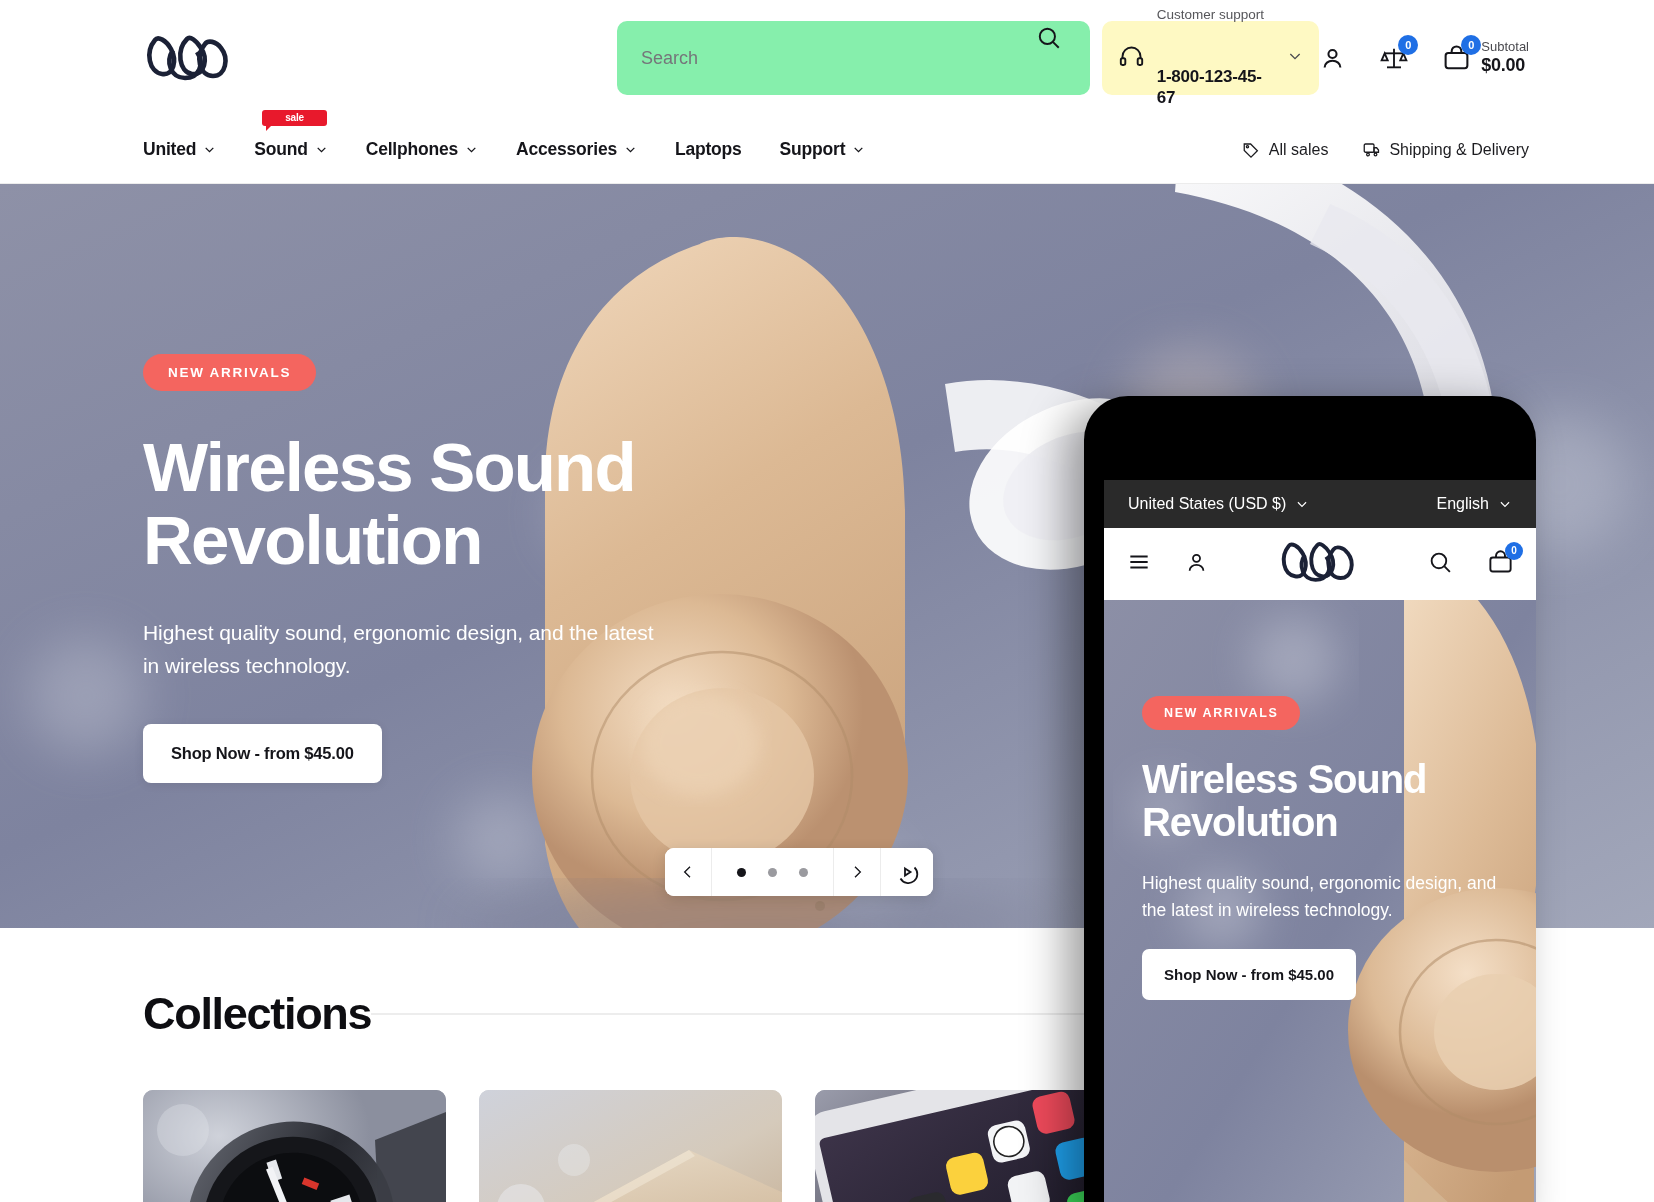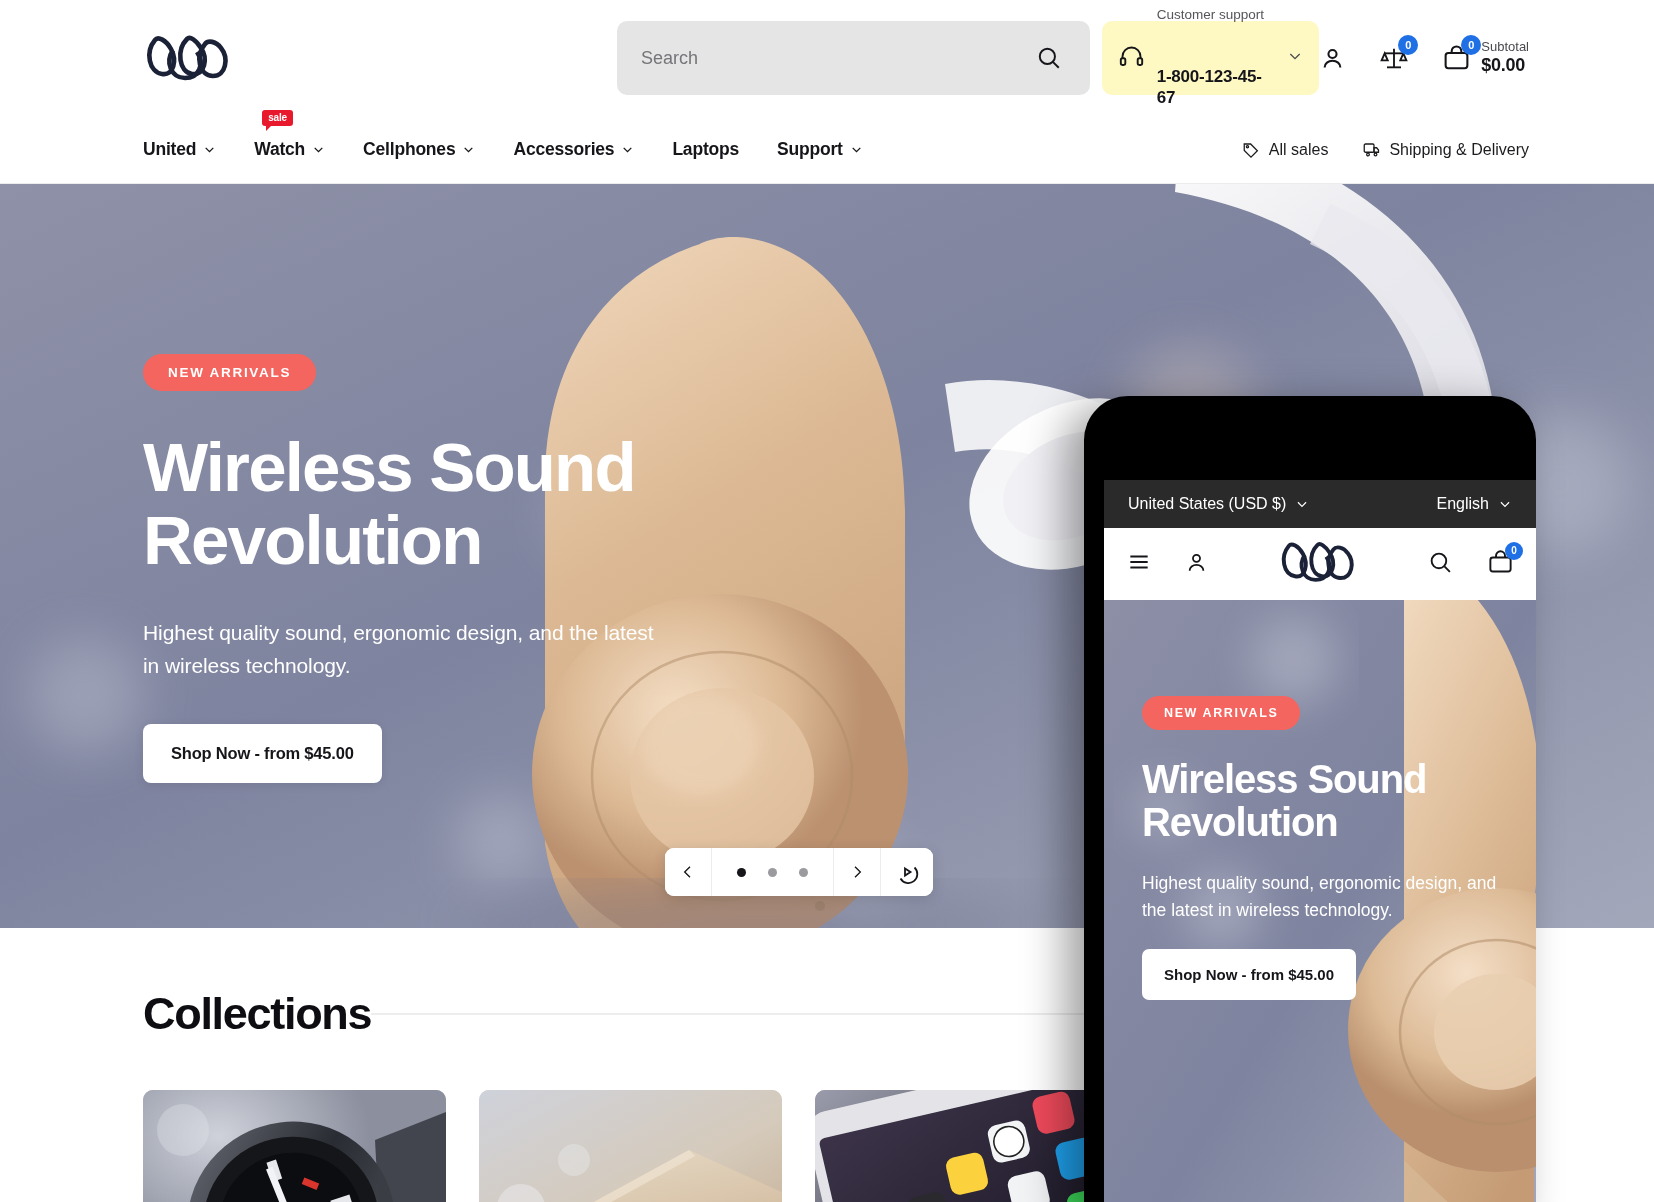--- a/index.html
+++ b/index.html
@@ -16,22 +16,22 @@
     position: relative; height: 116px; width: 100%;
     display: flex; align-items: center; padding: 0 125px 0 143px;
     background: #fff;
   }
   .logo { width: 94px; height: 56px; flex: 0 0 auto; }
   .logo svg { display:block; }
 
   .search-wrap {
     margin-left: 380px;
     width: 510px; height: 74px;
-    background: #e5e5e5; border-radius: 10px;
-    display: flex; align-items: center; padding: 0 24px;
+    background: #86efac; border-radius: 10px;
+    display: flex; padding: 0 24px;
     position: relative;
   }
   .search-input {
     border: none; outline: none; background: transparent;
     font-size: 18px; color: #6e6e73; width: 100%;
     font-family: "Liberation Sans", sans-serif;
   }
   .search-input::placeholder { color: #75757a; }
   .search-btn { flex:0 0 auto; display:flex; align-items:center; justify-content:center; width:34px;height:34px; cursor:pointer;}
 
@@ -67,21 +67,21 @@
   }
   .nav-list { display: flex; align-items: center; gap: 38px; }
   .nav-item {
     position: relative; display: flex; align-items: center; gap: 7px;
     font-size: 17.5px; font-weight: 700; color: #15151a; cursor: pointer;
     letter-spacing: -0.2px;
   }
   .sale-flag {
     position: absolute; top: -29px; left: 8px;
     background: #e8192c; color: #fff; font-size: 10px; font-weight: 700;
-    padding: 2px 6px 3px; border-radius: 3px; line-height: 1.1;
+    padding: 2px 23px 3px; border-radius: 3px; line-height: 1.1;
   }
   .sale-flag::after {
     content:""; position:absolute; left: 4px; bottom: -5px;
     border-left: 5px solid #e8192c; border-bottom: 5px solid transparent;
   }
   .nav-right { margin-left: auto; display: flex; align-items: center; gap: 34px; }
   .nav-link {
     display: flex; align-items: center; gap: 9px;
     font-size: 16px; color: #1c1c20; cursor: pointer;
   }
@@ -290,21 +290,21 @@
 
       <div class="nav-item">
         <span>United</span>
         <svg width="13" height="13" viewBox="0 0 24 24" fill="none" stroke="#15151a" stroke-width="2.4">
             <path d="M5 9l7 7 7-7"></path>
           </svg>
       </div>
 
       <div class="nav-item">
         <span class="sale-flag">sale</span>
-        <span>Watch</span>
+        <span>Sound</span>
         <svg width="13" height="13" viewBox="0 0 24 24" fill="none" stroke="#15151a" stroke-width="2.4">
             <path d="M5 9l7 7 7-7"></path>
           </svg>
       </div>
 
       <div class="nav-item">
         <span>Cellphones</span>
         <svg width="13" height="13" viewBox="0 0 24 24" fill="none" stroke="#15151a" stroke-width="2.4">
             <path d="M5 9l7 7 7-7"></path>
           </svg>

